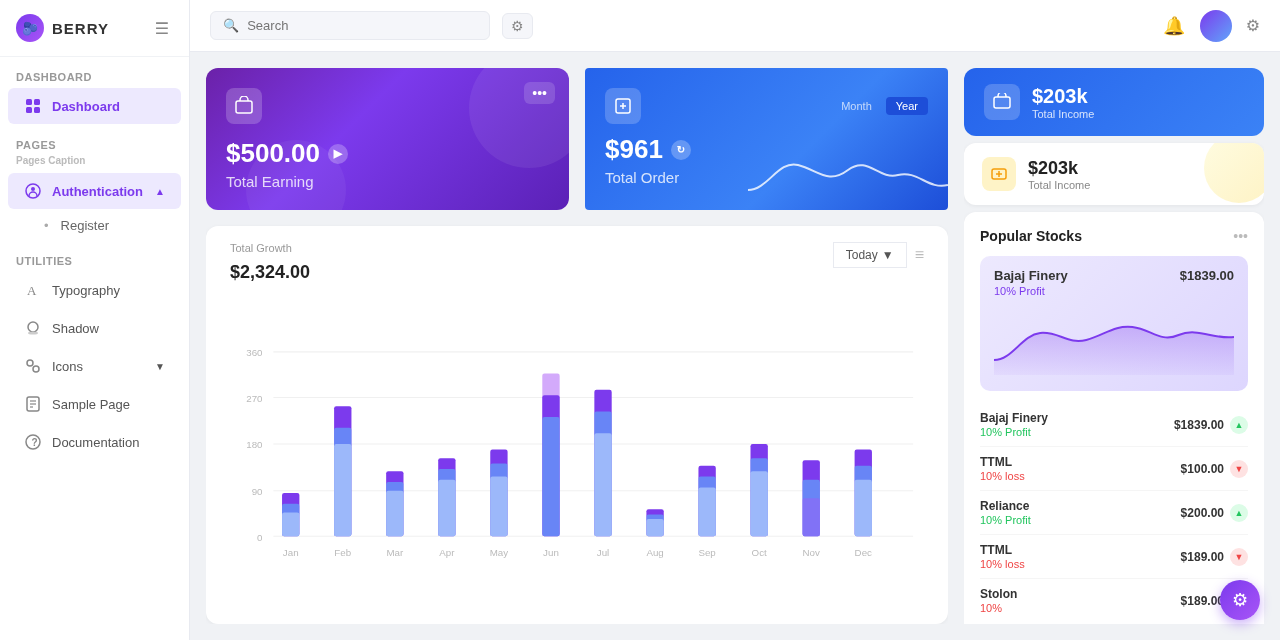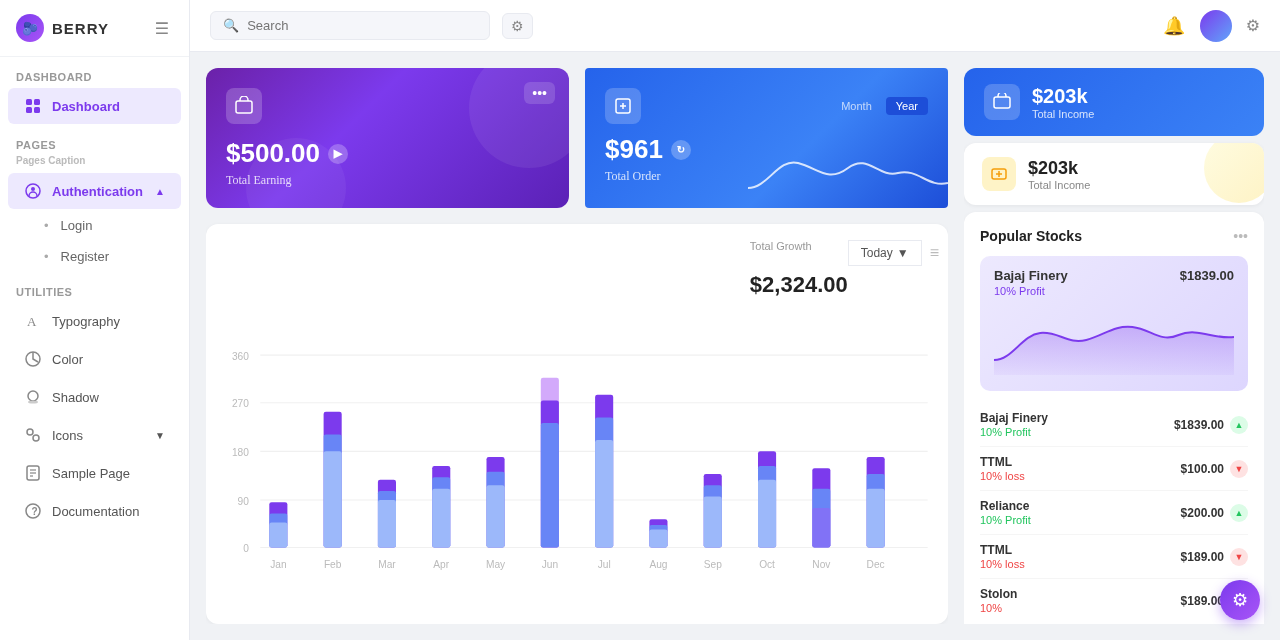--- a/index.html
+++ b/index.html
@@ -178,21 +178,21 @@
       padding: 3px 8px; font-size: 14px;
     }
     .card-amount { font-size: 26px; font-weight: 700; display: flex; align-items: center; gap: 8px; }
     .card-amount-icon {
       width: 20px; height: 20px;
       background: rgba(255,255,255,0.25);
       border-radius: 50%;
       display: flex; align-items: center; justify-content: center;
       font-size: 11px;
     }
-    .card-label { font-size: 12px; opacity: 0.8; margin-top: 4px; font-family: Liberation Serif, serif; }
+    .card-label { font-size: 15px; opacity: 0.8; margin-top: 4px; }
 
     .card-order {
       flex: 1;
       background: linear-gradient(135deg, #2563eb 0%, #3b82f6 60%, #1d4ed8 100%);
       border-radius: 4px;
       padding: 20px;
       color: white;
       position: relative;
       overflow: hidden;
       min-height: 130px;
@@ -252,33 +252,32 @@
       width: 70px; height: 70px;
       background: linear-gradient(135deg, #fef9c3, #fde68a);
       border-radius: 50%;
       opacity: 0.5;
     }
 
     
     .chart-card {
       background: #fff;
       border-radius: 12px;
-      padding: 16px 9px;
+      padding: 16px 24px;
       flex: 1;
       min-height: 0;
       box-shadow: 0 1px 4px rgba(0,0,0,0.05);
       display: flex;
       flex-direction: column;
-      align-items: flex-end;
     }
     .chart-header {
       display: flex; align-items: flex-start; justify-content: space-between; margin-bottom: 8px;
     }
     .chart-title { font-size: 11px; color: #999; }
-    .chart-amount { font-size: 22px; font-weight: 700; color: #222; margin-top: 20px; }
+    .chart-amount { font-size: 18px; font-weight: 700; color: #222; margin-top: 8px; }
     .today-btn {
       display: flex; align-items: center; gap: 4px;
       padding: 5px 12px; border-radius: 0;
       border: 1px solid #e8eaf0; background: #fff;
       cursor: pointer; font-size: 12px; color: #555;
     }
     .chart-menu-btn {
       background: none; border: none; cursor: pointer; color: #bbb; font-size: 16px;
     }
     .bar-chart-area {
@@ -397,46 +396,34 @@
       <svg width="16" height="16" viewBox="0 0 16 16" fill="none">
           <circle cx="8" cy="8" r="7" stroke="#7c3aed" stroke-width="1.5"></circle>
           <circle cx="8" cy="6" r="2" fill="#7c3aed"></circle>
           <path d="M4 13c0-2.2 1.8-4 4-4s4 1.8 4 4" stroke="#7c3aed" stroke-width="1.5" fill="none"></path>
         </svg>
     </span>
     <span>Authentication</span>
     <span class="chevron">▲</span>
   </div>
   <div class="auth-item">
-    <span>Login</span>
-  </div>
-  <div class="auth-item">
     <span>Register</span>
   </div>
 
   <div class="sidebar-section-label">Utilities</div>
 
   <div class="sidebar-item">
     <span class="item-icon">
       <svg width="16" height="16" viewBox="0 0 16 16" fill="none">
           <text x="2" y="13" font-size="13" fill="#888" font-family="serif">A</text>
         </svg>
     </span>
     <span>Typography</span>
   </div>
 
-  <div class="sidebar-item">
-    <span class="item-icon">
-      <svg width="16" height="16" viewBox="0 0 16 16">
-          <circle cx="8" cy="8" r="7" fill="none" stroke="#888" stroke-width="1.5"></circle>
-          <path d="M8 1v7l5 3" stroke="#888" stroke-width="1.5" fill="none"></path>
-        </svg>
-    </span>
-    <span>Color</span>
-  </div>
 
   <div class="sidebar-item">
     <span class="item-icon">
       <svg width="16" height="16" viewBox="0 0 16 16">
           <circle cx="8" cy="7" r="5" fill="none" stroke="#888" stroke-width="1.5"></circle>
           <ellipse cx="8" cy="13" rx="5" ry="1.5" fill="#ccc"></ellipse>
         </svg>
     </span>
     <span>Shadow</span>
   </div>

